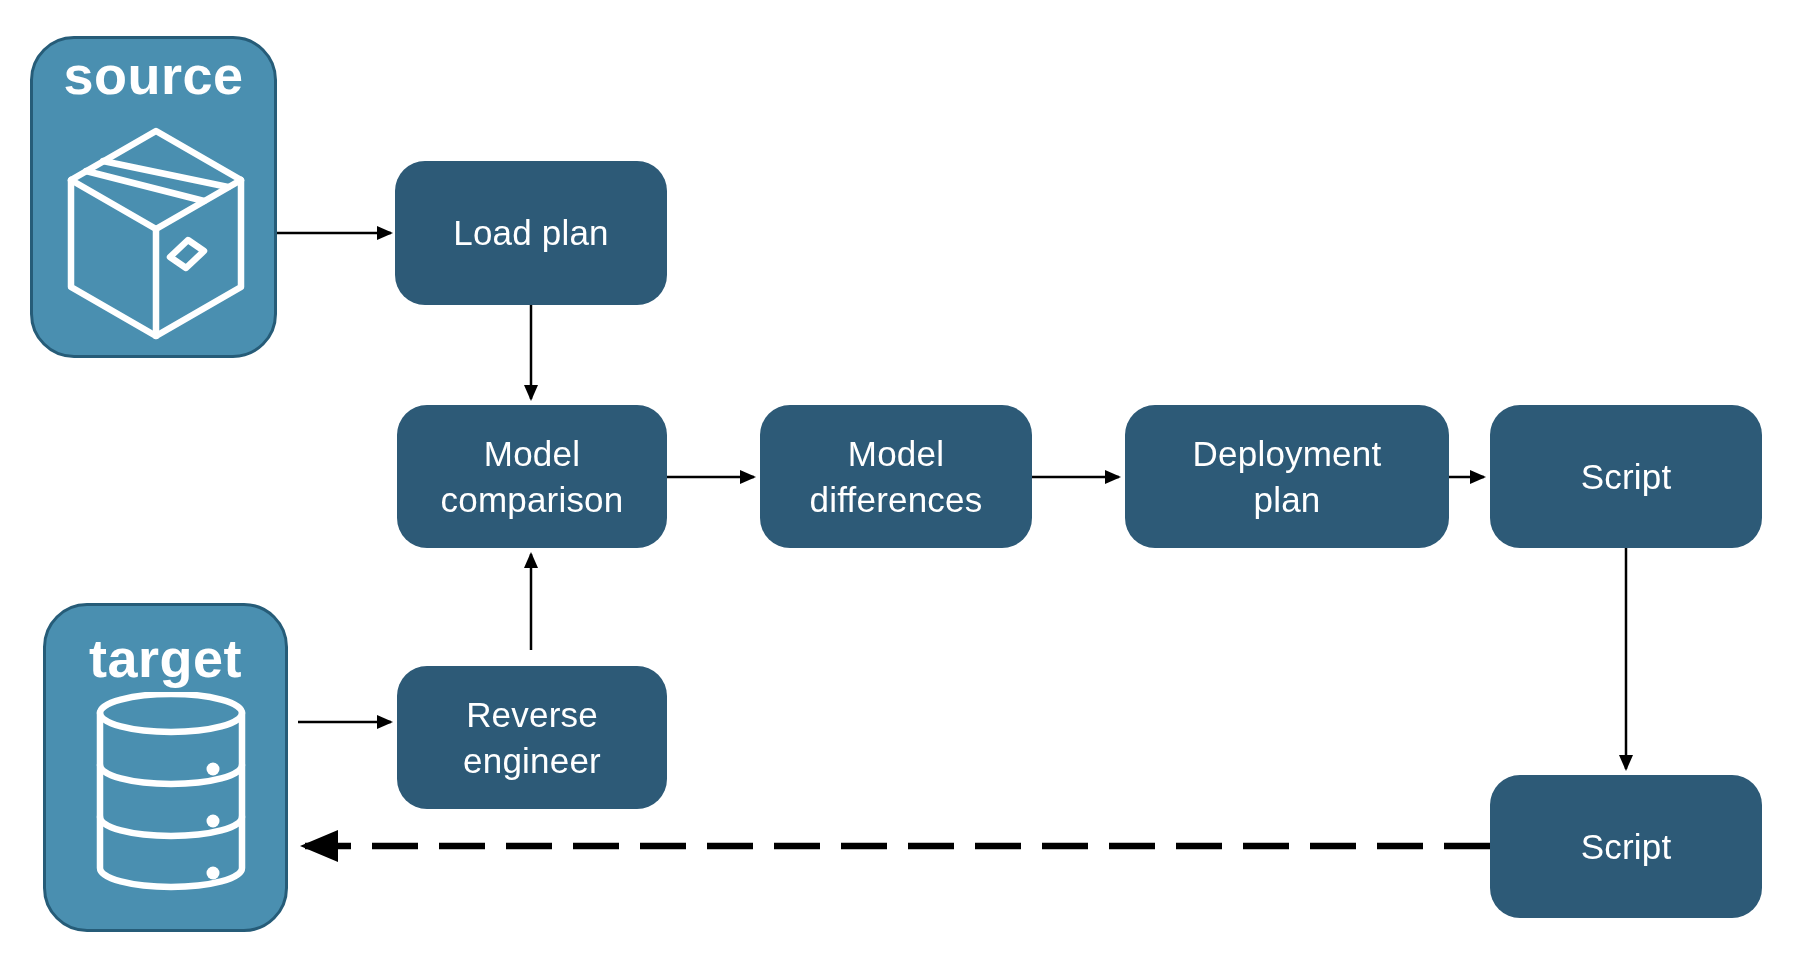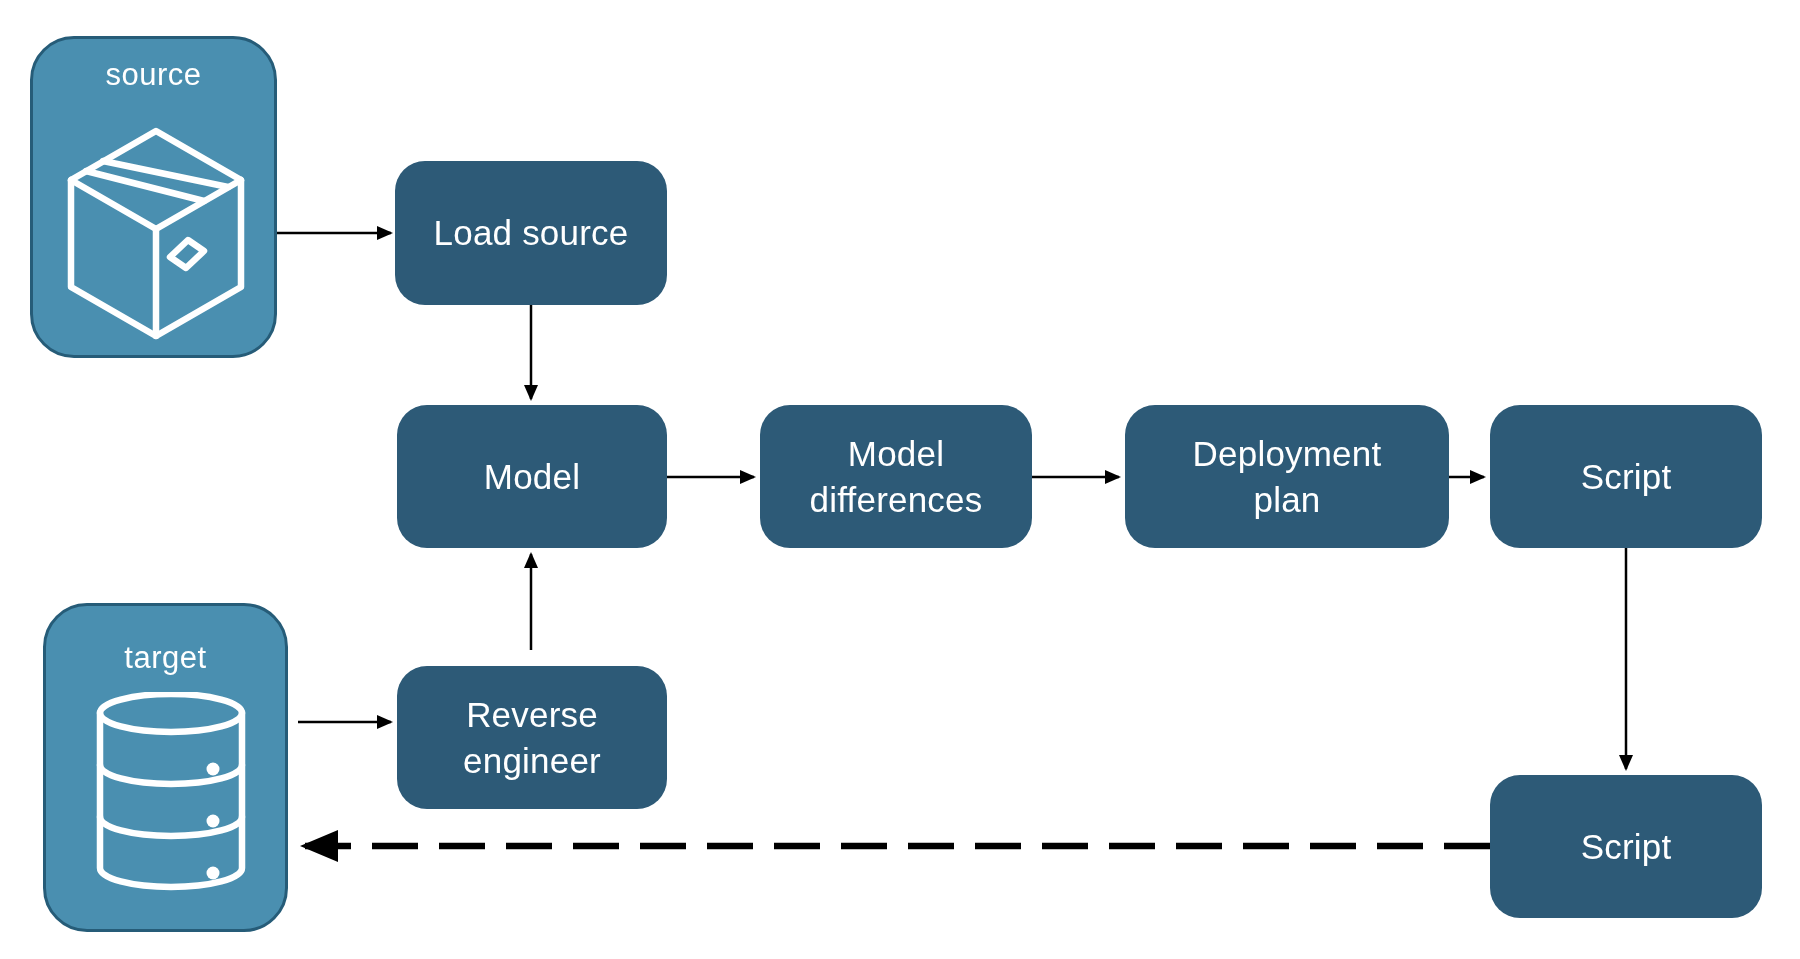--- a/index.html
+++ b/index.html
@@ -29,22 +29,22 @@
   .endpoint{
     position:absolute;
     background:var(--endpoint-fill,#4A8FB0);
     border:3px solid var(--endpoint-border,#265C78);
     border-radius:44px;
     color:var(--text,#fff);
     box-sizing:border-box;
     display:flex;flex-direction:column;align-items:center;
   }
   .endpoint .ep-label{
-    font-weight:normal;
-    font-size:31px;line-height:52px;
+    font-weight:bold;
+    font-size:54px;line-height:52px;
     letter-spacing:.5px;
   }
   .ep-label.src{margin-top:10px;}
   .ep-label.tgt{margin-top:26px;}
   .ep-icon{position:absolute;}
   .ep-icon.pkg{left:23px;top:82px;}
   .ep-icon.db{left:50px;top:86px;}
 
   .n-load-model       {left:395px;top:161px;width:272px;height:144px;}
   .n-model-comparison {left:397px;top:405px;width:270px;height:143px;}
@@ -107,25 +107,26 @@
       </g>
       <g style="fill:var(--text,#fff)">
         <circle cx="117" cy="77" r="6.5"></circle>
         <circle cx="117" cy="129" r="6.5"></circle>
         <circle cx="117" cy="181" r="6.5"></circle>
       </g>
     </svg>
   </div>
 
   <div class="node n-load-model">
-    <span>Load source</span>
+    <span>Load plan</span>
   </div>
 
   <div class="node n-model-comparison">
     <span>Model</span>
+    <span>comparison</span>
   </div>
 
   <div class="node n-model-differences">
     <span>Model</span>
     <span>differences</span>
   </div>
 
   <div class="node n-deployment-plan">
     <span>Deployment</span>
     <span>plan</span>

